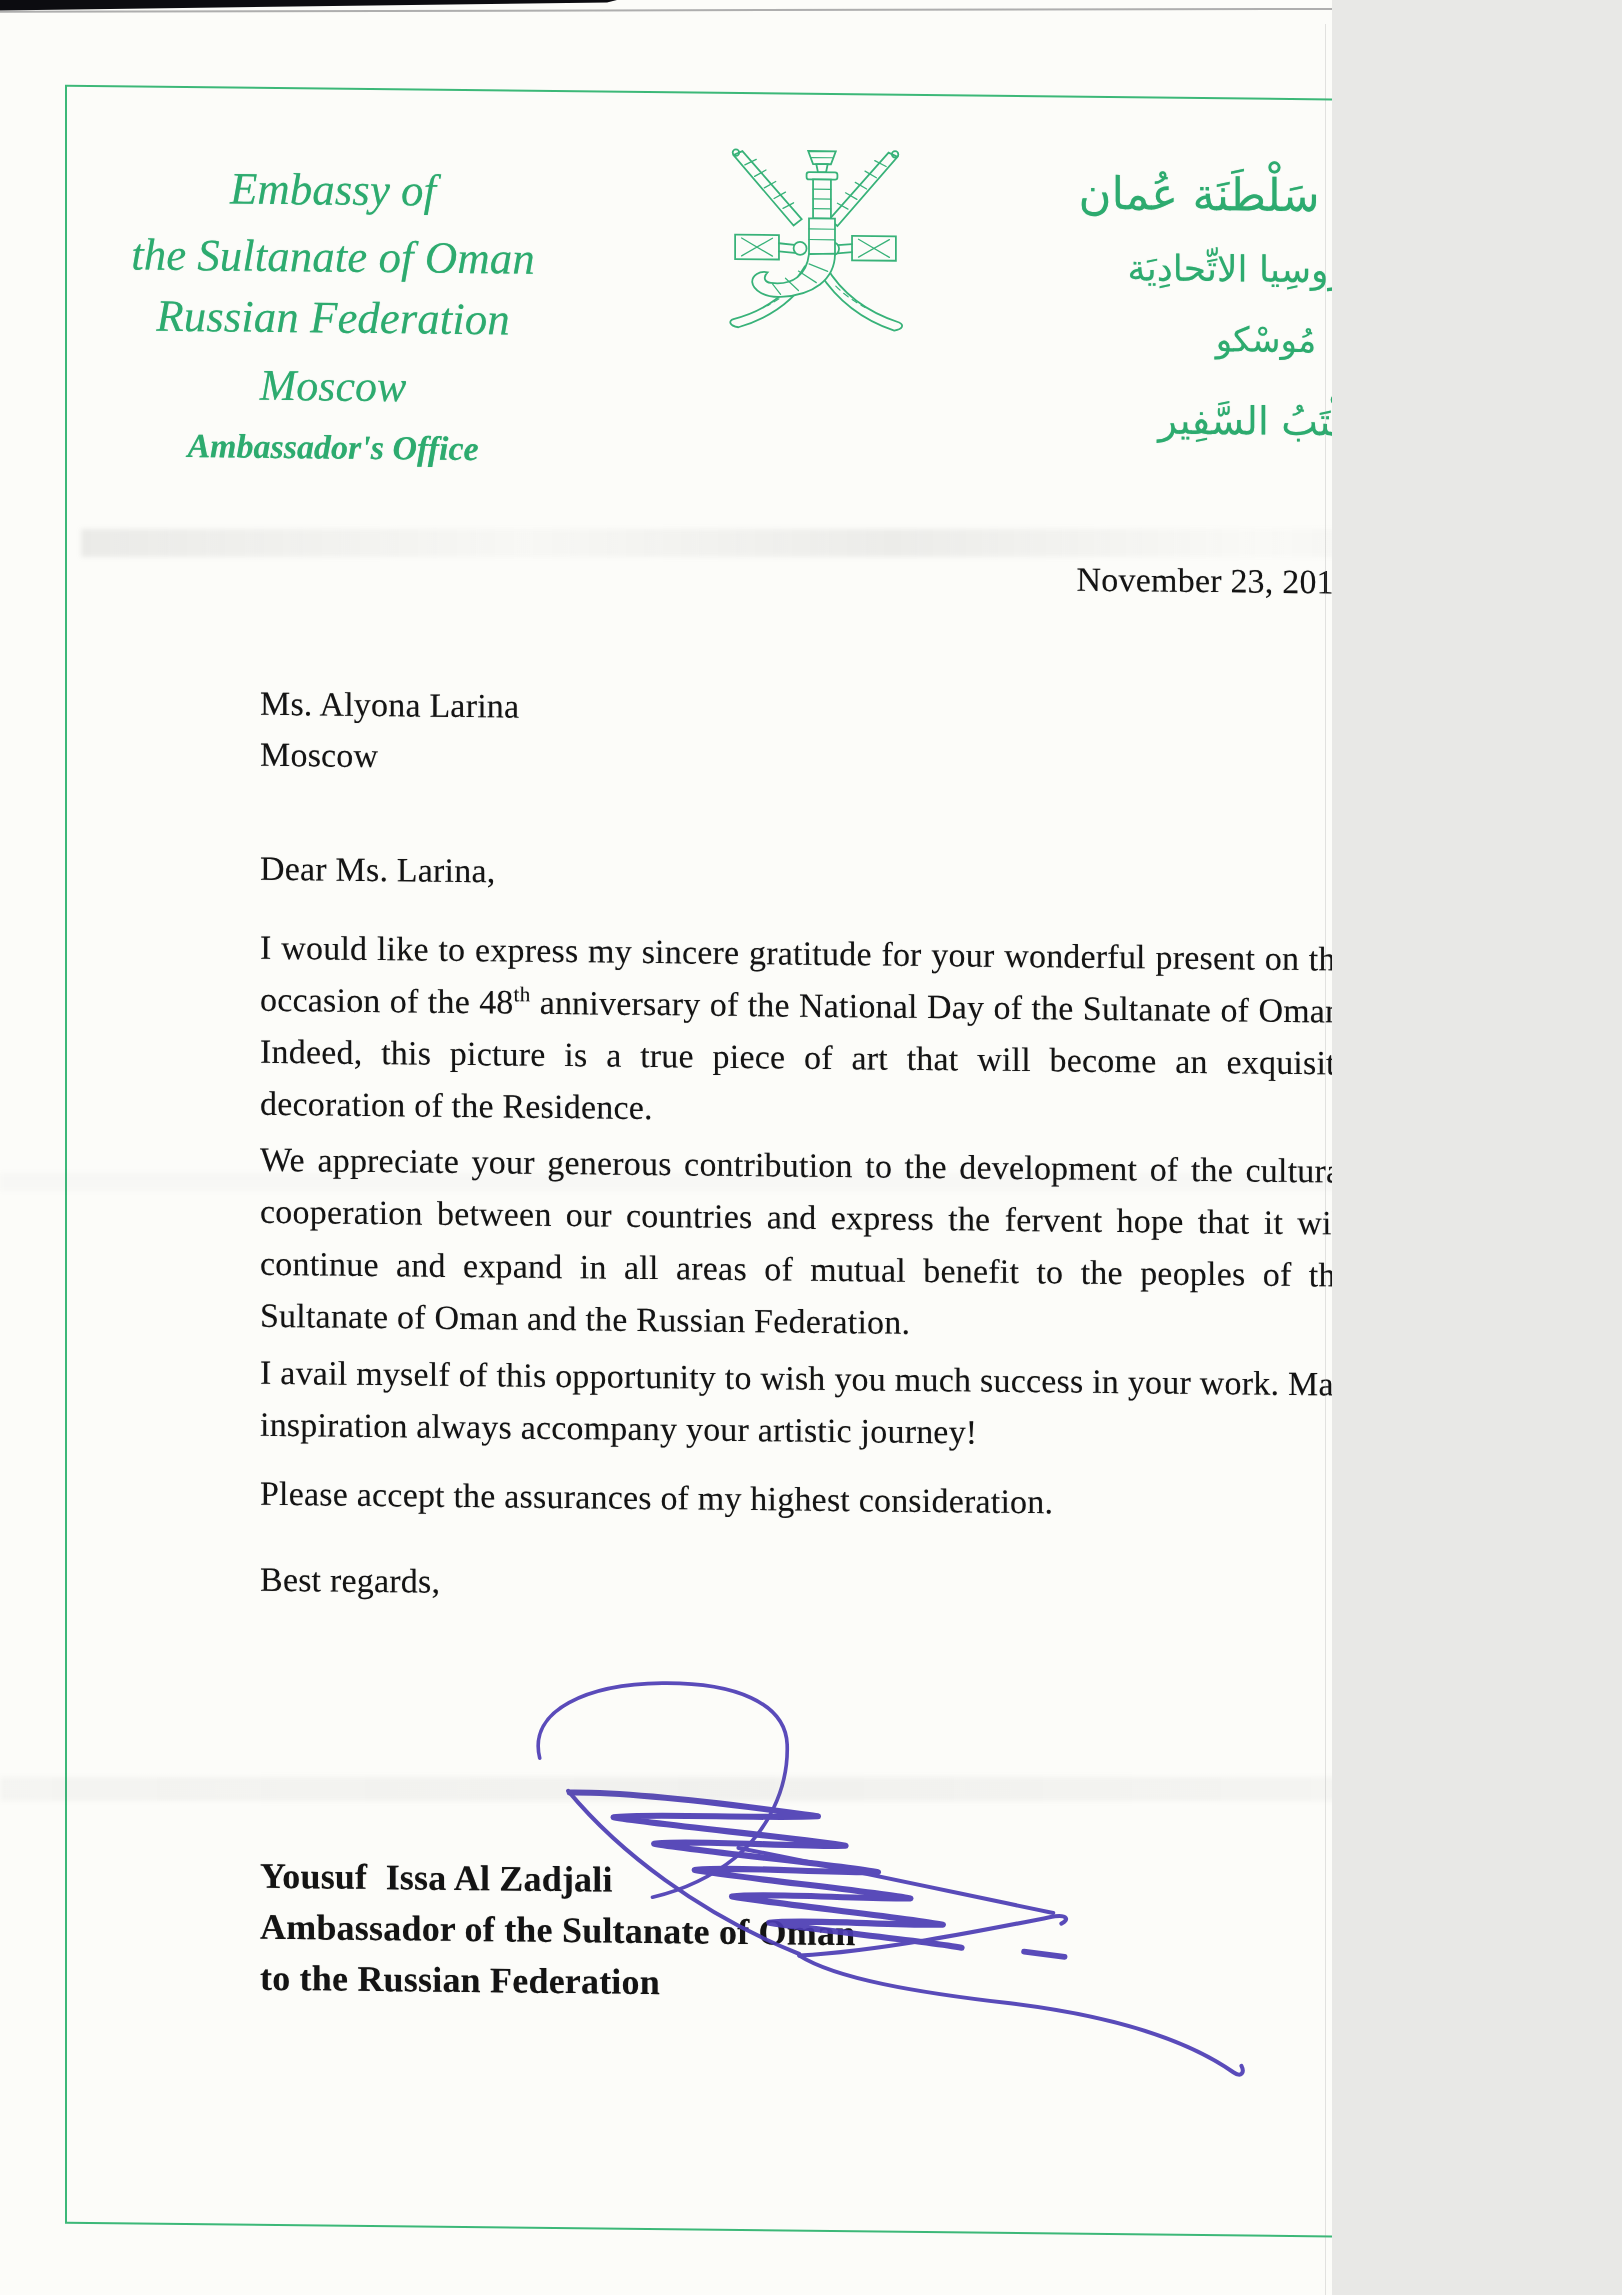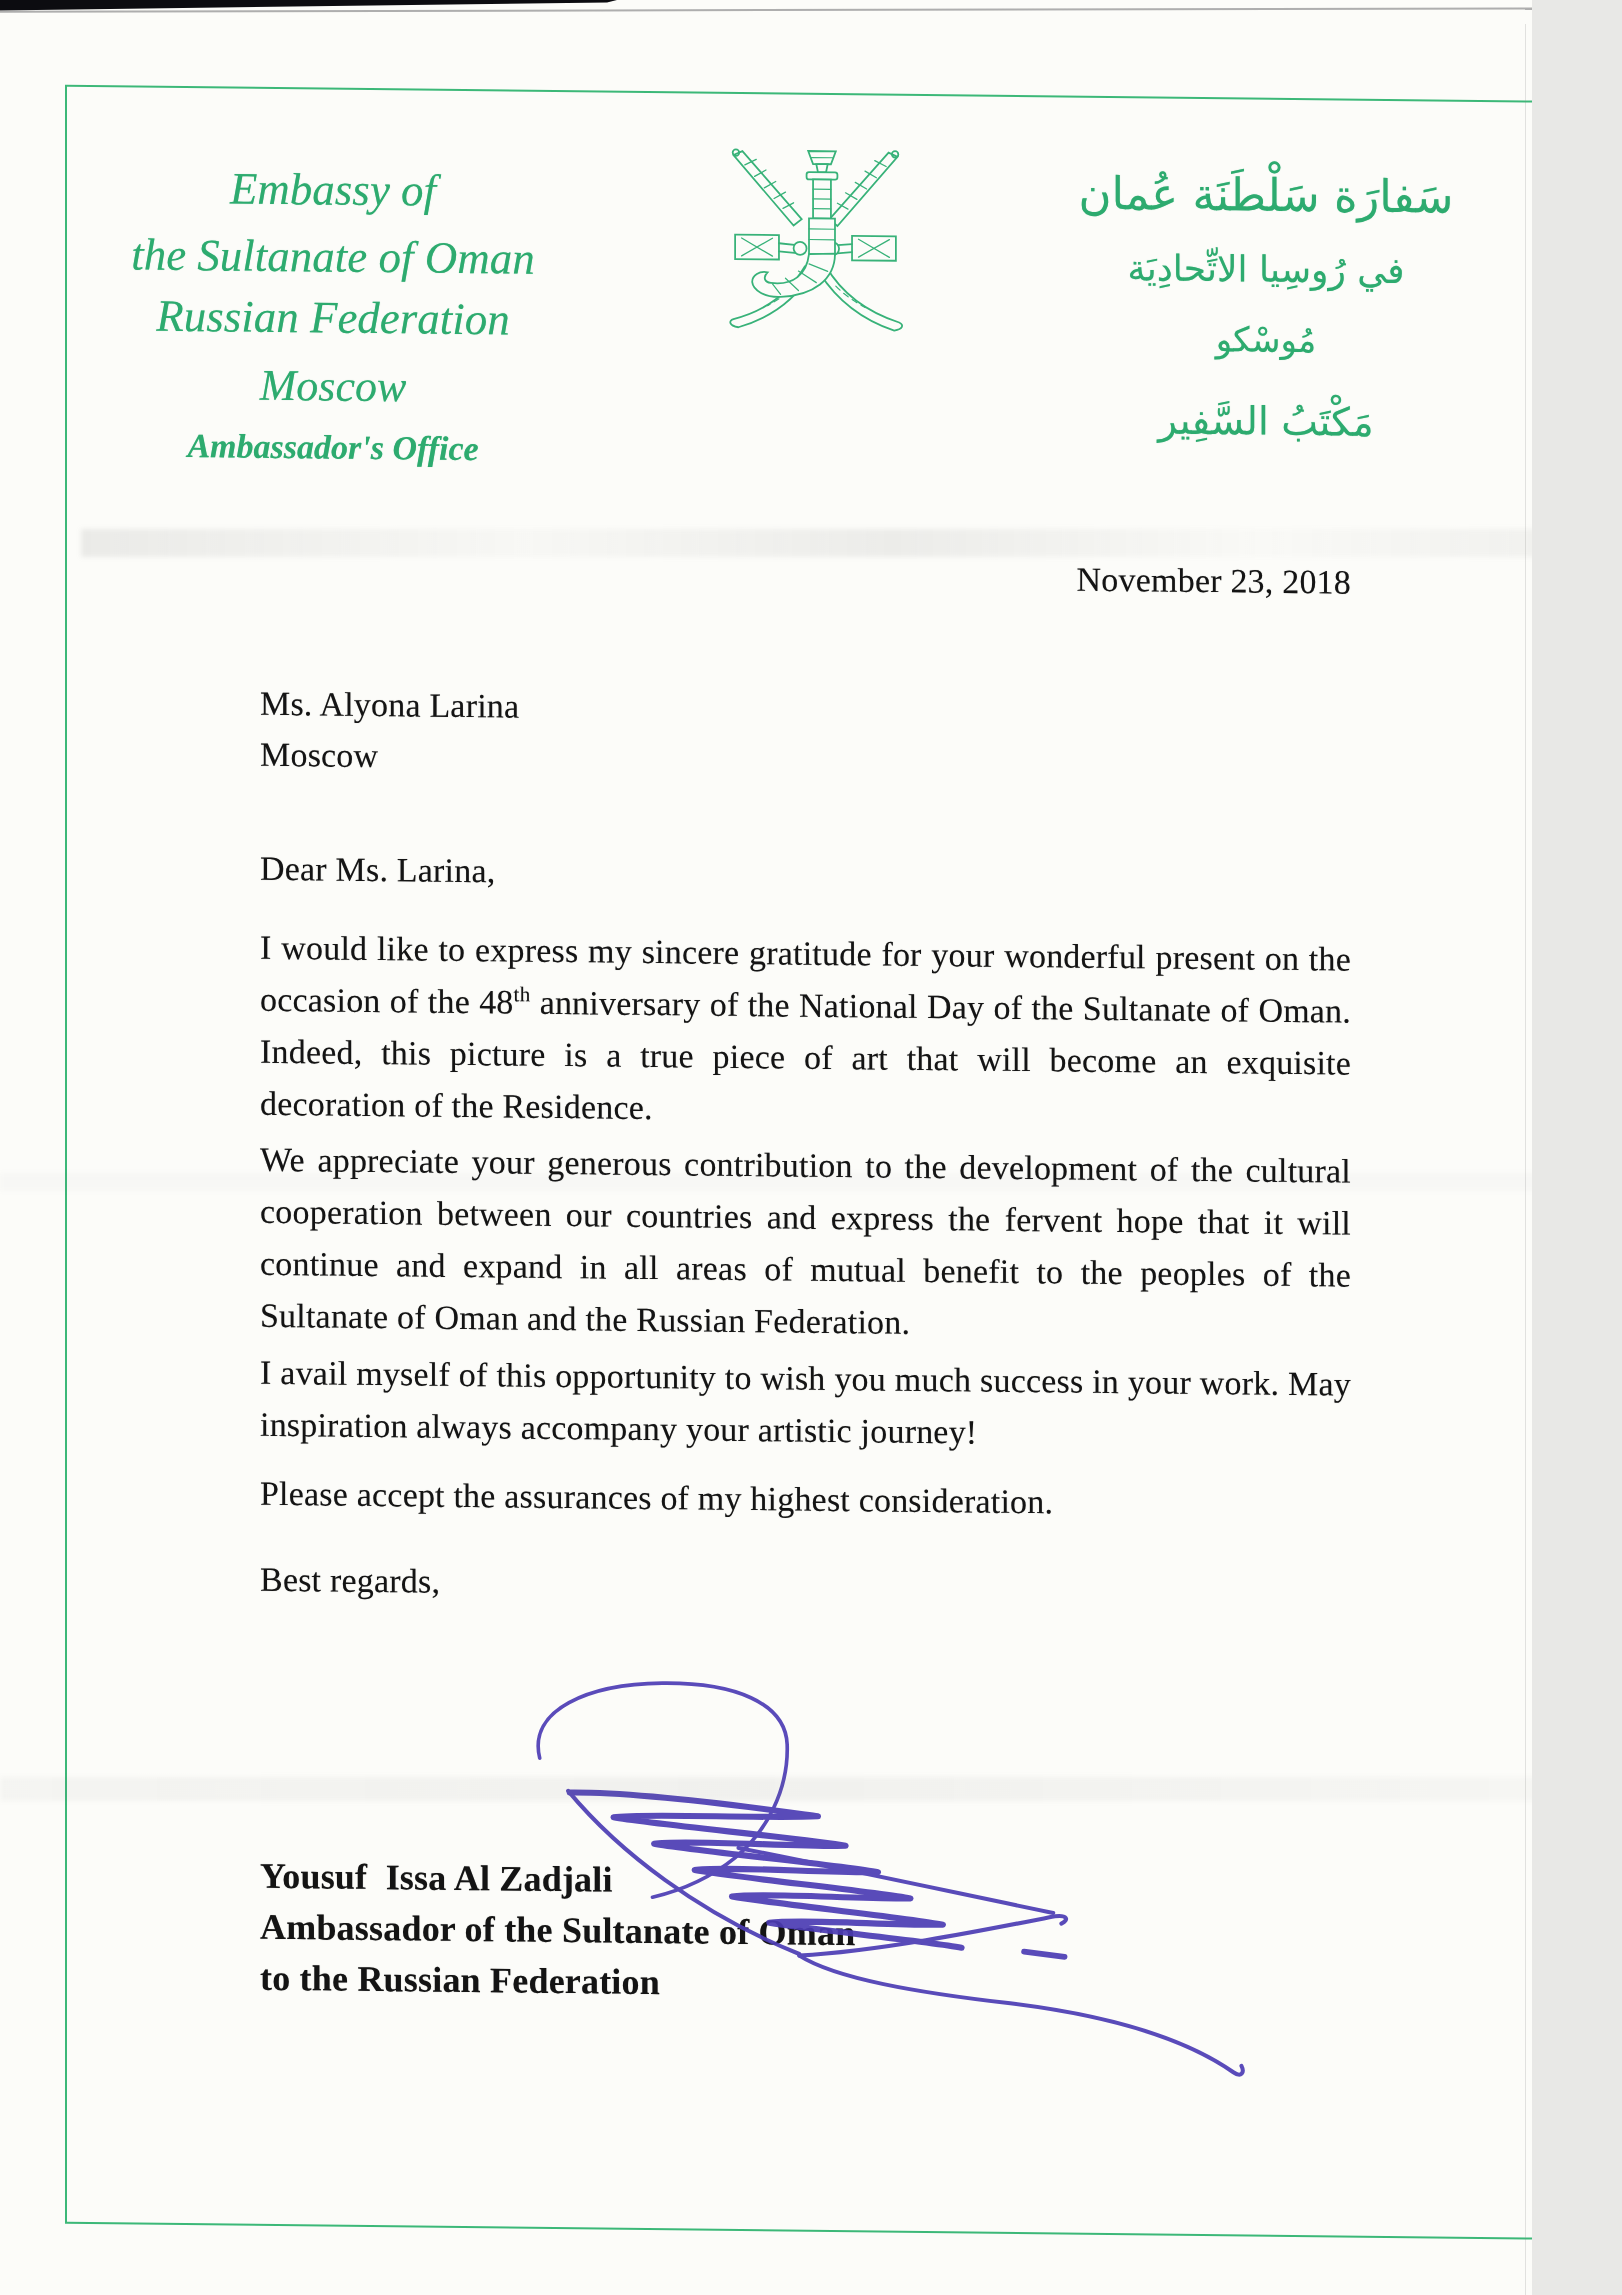--- a/index.html
+++ b/index.html
@@ -1,16 +1,16 @@
 <!DOCTYPE html>
 <html style="font-size:13px"><head>
 <meta charset="utf-8">
 <style>
   html,body{margin:0;padding:0;background:#e8e8e6;}
-  .page{position:relative;width:1532px;height:2295px;background:#fcfcf9;overflow:hidden;
+  .page{position:relative;width:1332px;height:2295px;background:#fcfcf9;overflow:hidden;
         font-family:"Liberation Serif", serif;color:#141414;}
   
   .scan-strip-top{position:absolute;left:0;top:0;width:617px;height:11.4px;background:#0c0c10;
         clip-path:polygon(0 0,617px 0,607px 2.4px,0 10.5px);z-index:6;}
   .scan-line-top{position:absolute;left:0;top:9px;width:1623px;height:2.4px;
         background:rgba(95,95,100,.5);transform:rotate(-0.12deg);z-index:6;}
   .scan-edge-right{position:absolute;right:5.7px;top:24px;width:1.6px;height:2271px;
         background:rgba(130,130,130,.22);z-index:6;}
   .fold-band{position:absolute;filter:blur(2.4px);z-index:5;pointer-events:none;}
   .fold-band.b1{left:81px;top:529px;width:1477px;height:28px;

